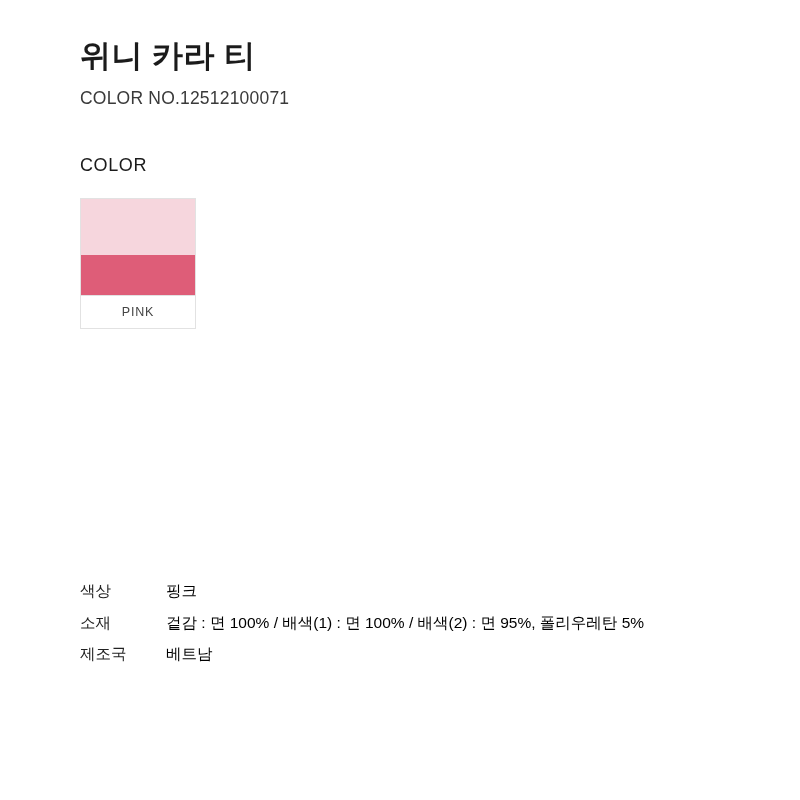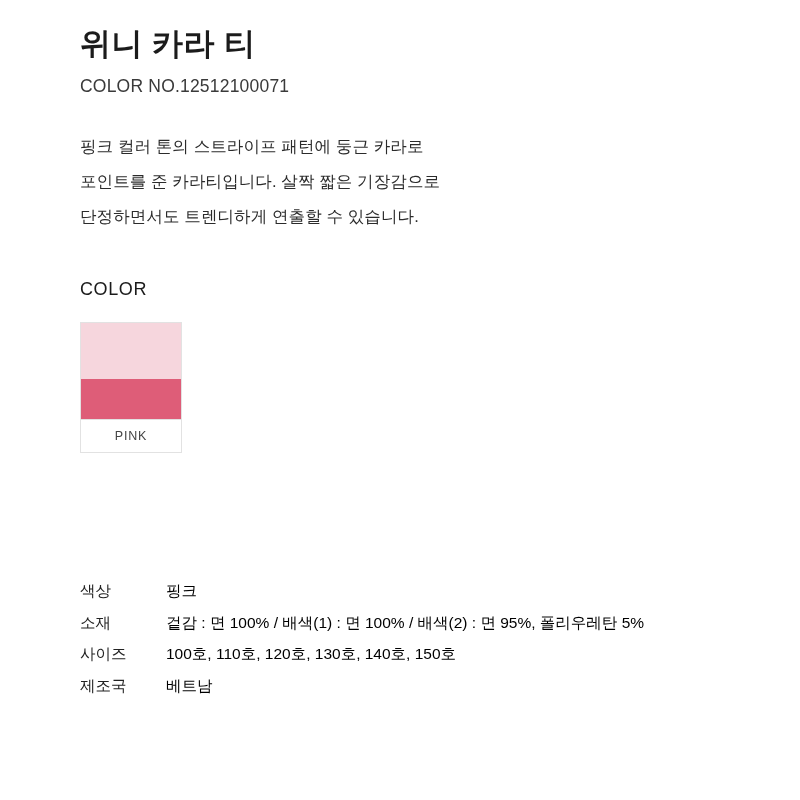--- a/index.html
+++ b/index.html
@@ -16,21 +16,21 @@
   }
   .page {
     position: relative;
     width: 800px;
     height: 800px;
     box-sizing: border-box;
     padding: 0 0 0 80px;
   }
   .product-title {
     margin: 0;
-    padding-top: 24px;
+    padding-top: 36px;
     font-size: 31px;
     font-weight: bold;
     letter-spacing: 0.5px;
     color: #1b1b1b;
     line-height: 1.3;
   }
   .style-no {
     margin: 0;
     padding-top: 12px;
     font-size: 17.5px;
@@ -51,21 +51,21 @@
     padding-top: 46px;
     font-size: 18px;
     font-weight: normal;
     color: #1b1b1b;
     letter-spacing: 0.6px;
   }
   .swatch-wrap {
     padding-top: 22px;
   }
   .swatch {
-    width: 102px;
+    width: 116px;
     border: 1px solid #e2e2e2;
     box-sizing: border-box;
     background: #b91c1c;
   }
   .swatch-top {
     height: 56px;
   }
   .swatch-bottom {
     height: 40px;
   }
@@ -103,25 +103,20 @@
 </style>
 </head>
 <body>
 
 <div class="page">
 
   <h1 class="product-title">위니 카라 티</h1>
 
   <p class="style-no">COLOR NO.12512100071</p>
 
-  <div class="description">
-    <div>핑크 컬러 톤의 스트라이프 패턴에 둥근 카라로</div>
-    <div>포인트를 준 카라티입니다. 살짝 짧은 기장감으로</div>
-    <div>단정하면서도 트렌디하게 연출할 수 있습니다.</div>
-  </div>
 
   <div class="section-heading">COLOR</div>
 
   <div class="swatch-wrap">
     <div class="swatch">
       <div class="swatch-top" style="background: rgb(246, 214, 221);"></div>
       <div class="swatch-bottom" style="background: rgb(222, 93, 120);"></div>
       <div class="swatch-label">PINK</div>
     </div>
   </div>
@@ -130,23 +125,19 @@
     <tbody>
       <tr>
         <td class="spec-label">색상</td>
         <td class="spec-value">핑크</td>
       </tr>
       <tr>
         <td class="spec-label">소재</td>
         <td class="spec-value">겉감 : 면 100% / 배색(1) : 면 100% / 배색(2) : 면 95%, 폴리우레탄 5%</td>
       </tr>
       <tr>
-        <td class="spec-label">사이즈</td>
-        <td class="spec-value">100호, 110호, 120호, 130호, 140호, 150호</td>
-      </tr>
-      <tr>
         <td class="spec-label">제조국</td>
         <td class="spec-value">베트남</td>
       </tr>
     </tbody>
   </table>
 
 </div>
 
 </body></html>

